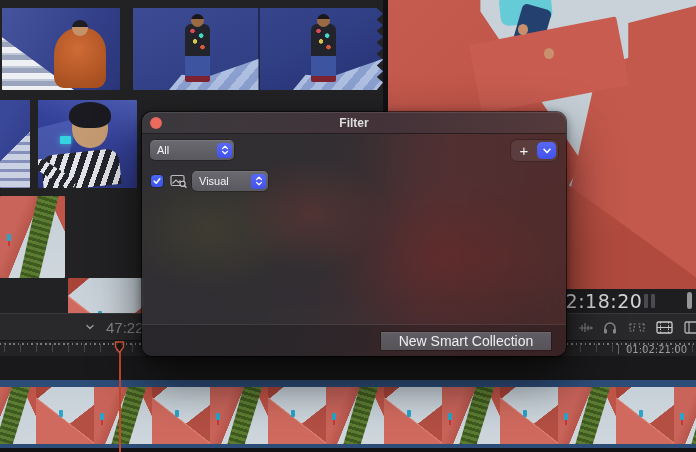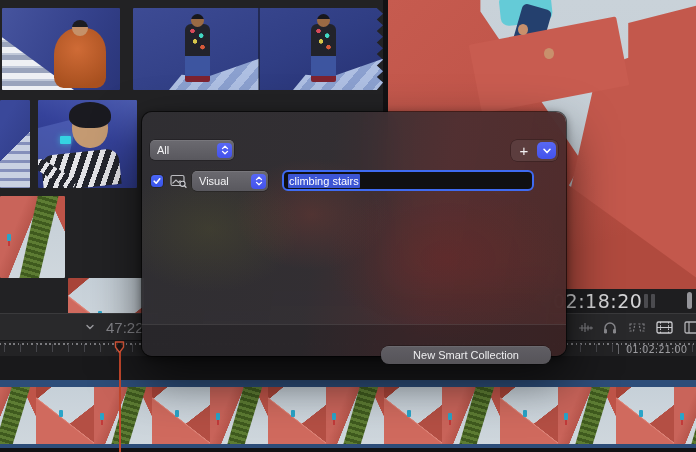--- a/index.html
+++ b/index.html
@@ -134,23 +134,23 @@
   .addctl .plus{width:26px;text-align:center;color:#f2f2f4;font-size:15px;font-weight:400;line-height:20px;}
   .addctl .dd{width:19px;height:17px;margin-right:2px;border-radius:5px;background:linear-gradient(#5868f4,#4352ec);display:flex;align-items:center;justify-content:center;}
   .rule-check{position:absolute;left:9px;top:63px;width:12px;height:12px;border-radius:3.5px;background:linear-gradient(#4a66f4,#3854ec);display:flex;align-items:center;justify-content:center;box-shadow:0 0 0 .5px rgba(0,0,0,.4);}
   .rule-icon{position:absolute;left:28px;top:62px;}
   .type-popup{left:50px;top:59px;width:76px;}
   .search-field{position:absolute;left:140px;top:58px;width:252px;height:21px;border-radius:6px;background:#101012;
      border:2px solid #3f6bf2;display:flex;align-items:center;padding:0 4px;}
   .search-field .sel{background:#3c55d4;color:#fff;font-size:11px;padding:1px 1px;border-radius:1px;white-space:nowrap;}
   .dlg-footer{position:absolute;left:0;top:212px;width:100%;height:32px;border-radius:0 0 10px 10px;
      background:rgba(22,20,22,.30);border-top:1px solid rgba(255,255,255,.10);}
-  .nsc-btn{position:absolute;right:15px;top:21px;width:170px;height:18px;border-radius:8px;
+  .nsc-btn{position:absolute;right:15px;top:7px;width:170px;height:18px;border-radius:0;
      background:linear-gradient(#605e64,#565459);box-shadow:0 0 0 .5px rgba(0,0,0,.5),inset 0 .5px 0 rgba(255,255,255,.14);
-     color:#ededef;font-size:11px;text-align:center;line-height:18px;}
+     color:#ededef;font-size:14px;text-align:center;line-height:18px;}
   svg{display:block;}
 </style>
 </head>
 <body>
 
 <div class="screen">
 
   <div class="browser">
     <div class="thumb t1">
       <div class="steps-white"></div>
@@ -275,20 +275,24 @@
   <div class="track-under"></div>
 
   <div class="playhead-line"></div>
   <span class="playhead-marker">
     <svg width="11" height="13" viewBox="0 0 11 13">
         <path d="M1.5 1 h8 v5.2 L5.5 11.5 L1.5 6.2 z" fill="rgba(28,20,18,.75)" stroke="#e2593a" stroke-width="1.4" stroke-linejoin="round"></path>
       </svg>
   </span>
 
   <div class="dialog">
+    <div class="dlg-titlebar">
+      <span class="dlg-close"></span>
+      <div class="dlg-title">Filter</div>
+    </div>
 
     <div class="popup scope-popup">
       <span class="lbl">All</span>
       <span class="stepper">
         <svg width="8" height="10" viewBox="0 0 8 10">
             <path d="M1.5 3.6 L4 1.2 L6.5 3.6 M1.5 6.4 L4 8.8 L6.5 6.4" fill="none" stroke="#fff" stroke-width="1.3" stroke-linecap="round" stroke-linejoin="round"></path>
           </svg>
       </span>
     </div>
 
@@ -318,22 +322,19 @@
 
     <div class="popup type-popup">
       <span class="lbl">Visual</span>
       <span class="stepper">
         <svg width="8" height="10" viewBox="0 0 8 10">
             <path d="M1.5 3.6 L4 1.2 L6.5 3.6 M1.5 6.4 L4 8.8 L6.5 6.4" fill="none" stroke="#fff" stroke-width="1.3" stroke-linecap="round" stroke-linejoin="round"></path>
           </svg>
       </span>
     </div>
 
-    <div class="search-field">
-      <span class="sel">climbing stairs</span>
-    </div>
 
     <div class="dlg-footer">
       <div class="nsc-btn">New Smart Collection</div>
     </div>
   </div>
 
 </div>
 
 </body></html>

